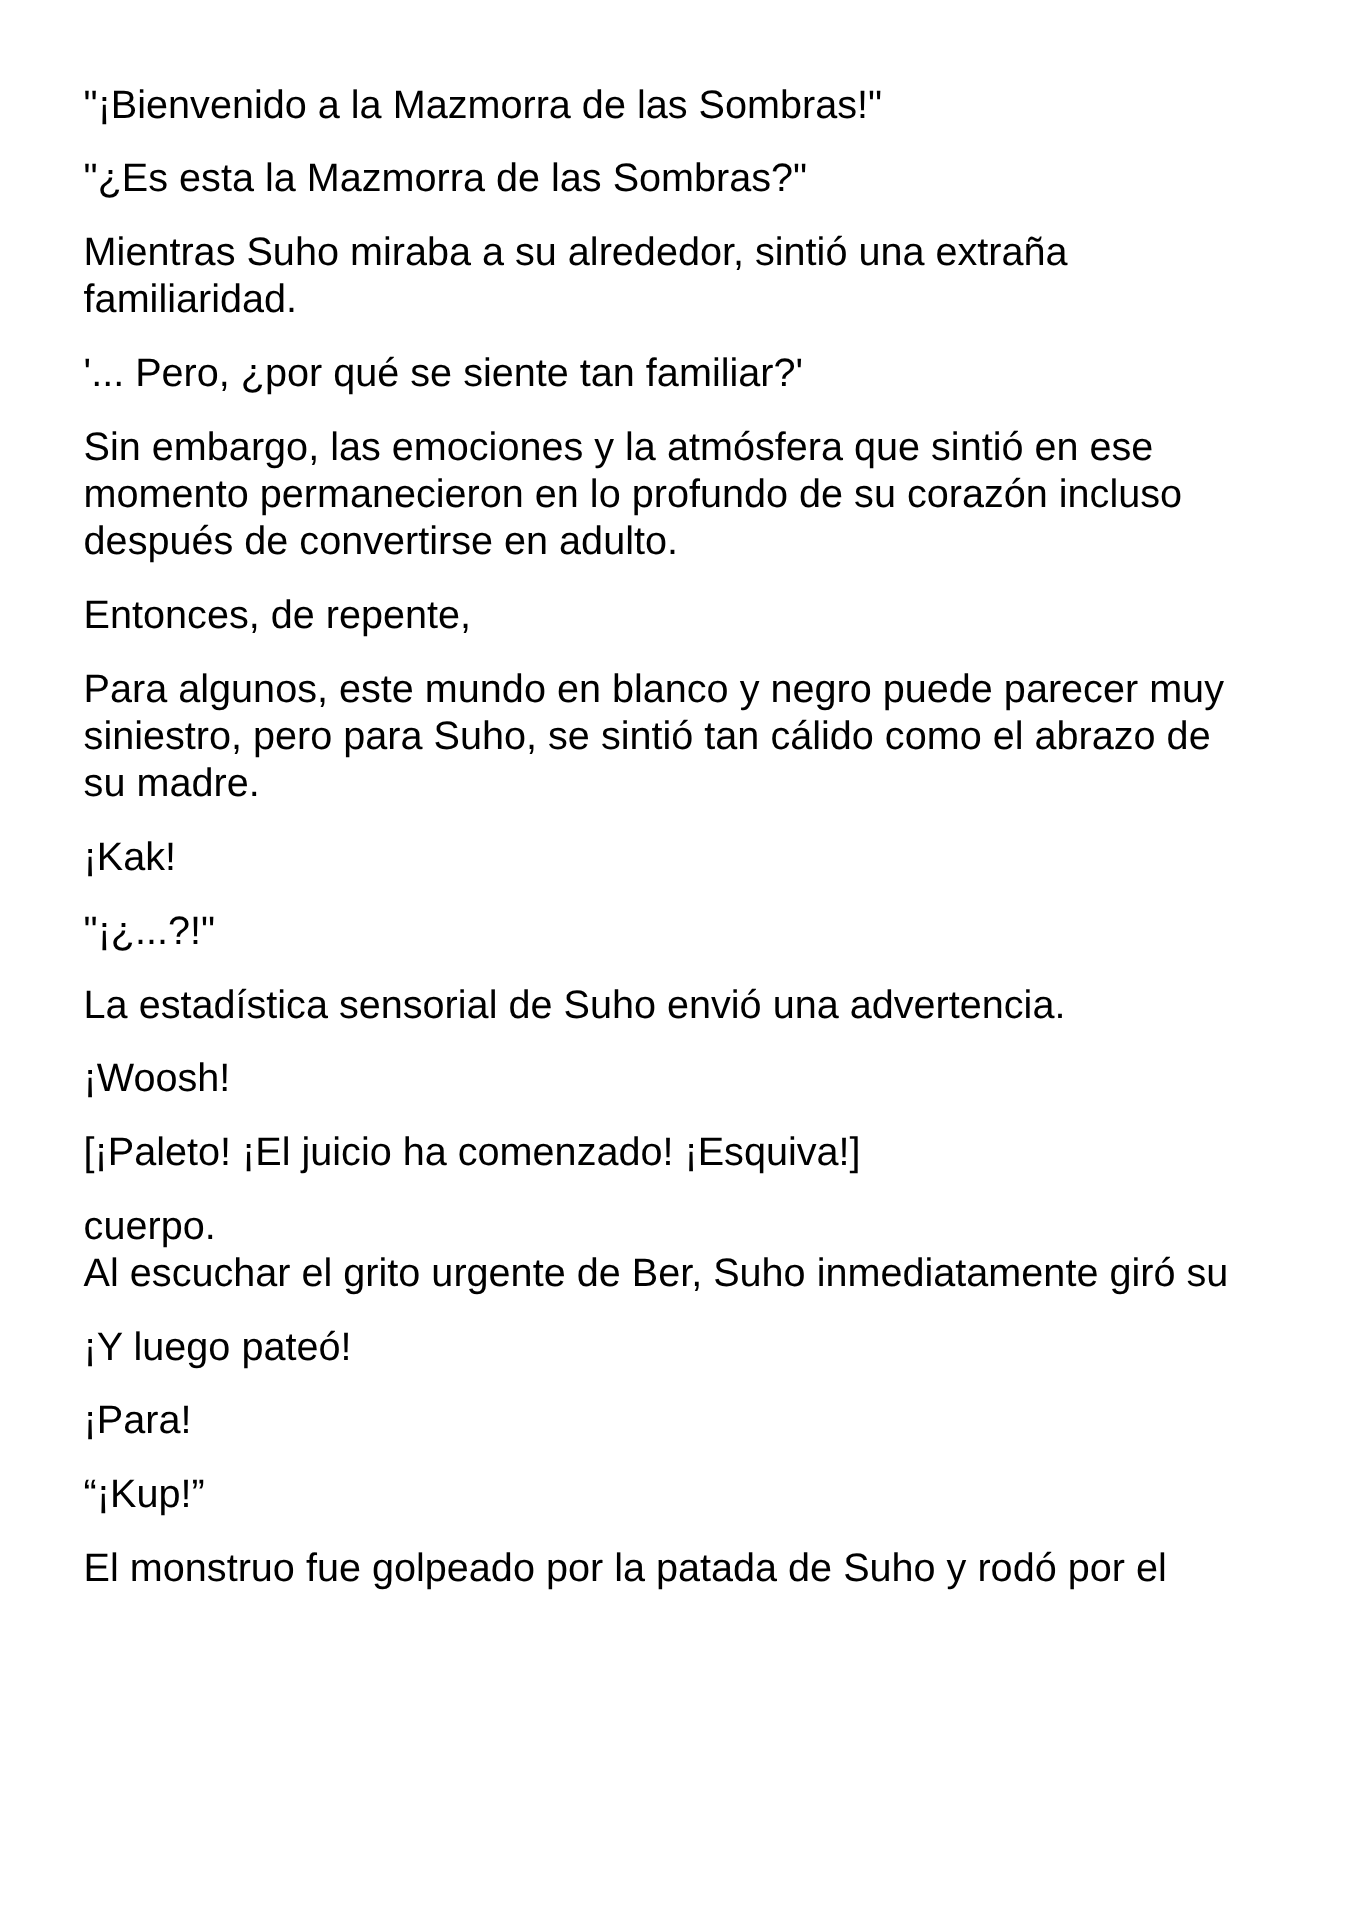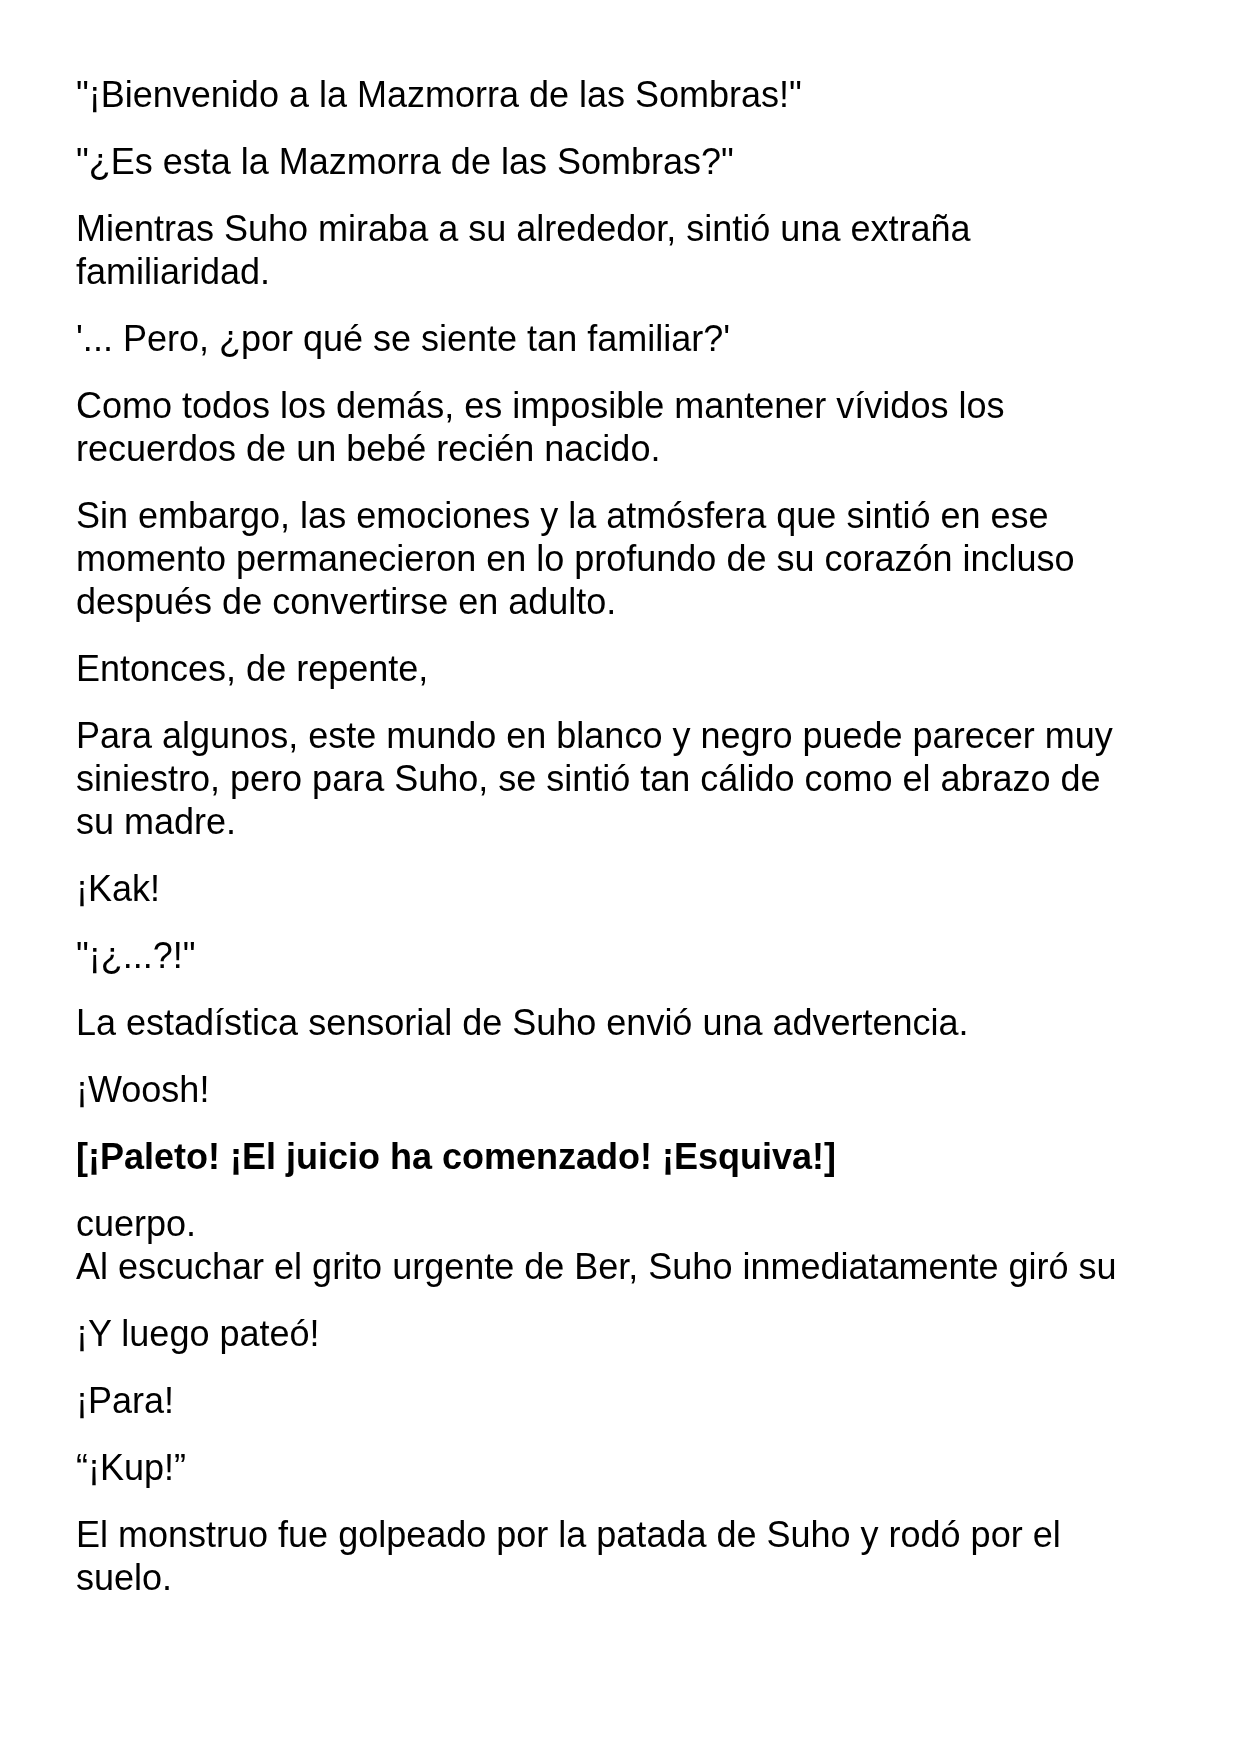--- a/index.html
+++ b/index.html
@@ -24,43 +24,39 @@
       color: #000000;
     }
     .para {
       margin: 0 0 24px 0;
       white-space: nowrap;
     }
     .line {
       display: block;
     }
     .bold {
-      font-weight: bold;
+      font-weight: normal;
     }
   </style>
 </head>
 <body>
 
 <div class="page">
   <p class="para">
     <span class="line">"¡Bienvenido a la Mazmorra de las Sombras!"</span>
   </p>
   <p class="para">
     <span class="line">"¿Es esta la Mazmorra de las Sombras?"</span>
   </p>
   <p class="para">
     <span class="line">Mientras Suho miraba a su alrededor, sintió una extraña</span>
     <span class="line">familiaridad.</span>
   </p>
   <p class="para">
     <span class="line">'... Pero, ¿por qué se siente tan familiar?'</span>
-  </p>
-  <p class="para">
-    <span class="line">Como todos los demás, es imposible mantener vívidos los</span>
-    <span class="line">recuerdos de un bebé recién nacido.</span>
   </p>
   <p class="para">
     <span class="line">Sin embargo, las emociones y la atmósfera que sintió en ese</span>
     <span class="line">momento permanecieron en lo profundo de su corazón incluso</span>
     <span class="line">después de convertirse en adulto.</span>
   </p>
   <p class="para">
     <span class="line">Entonces, de repente,</span>
   </p>
   <p class="para">
@@ -91,15 +87,14 @@
     <span class="line">¡Y luego pateó!</span>
   </p>
   <p class="para">
     <span class="line">¡Para!</span>
   </p>
   <p class="para">
     <span class="line">“¡Kup!”</span>
   </p>
   <p class="para">
     <span class="line">El monstruo fue golpeado por la patada de Suho y rodó por el</span>
-    <span class="line">suelo.</span>
   </p>
 </div>
 
 </body></html>

